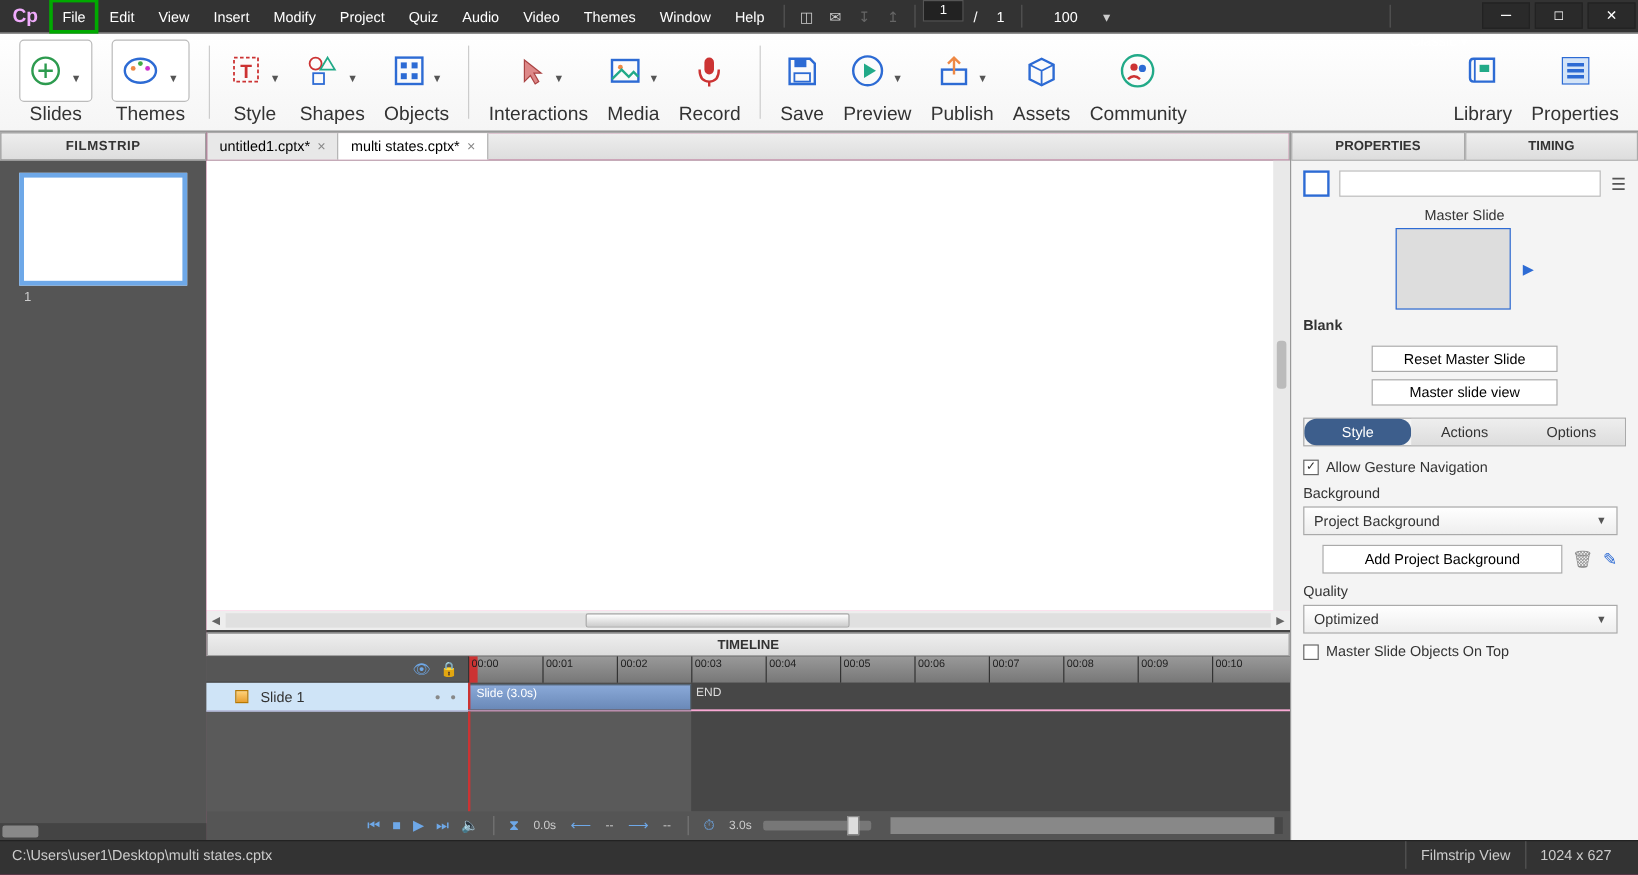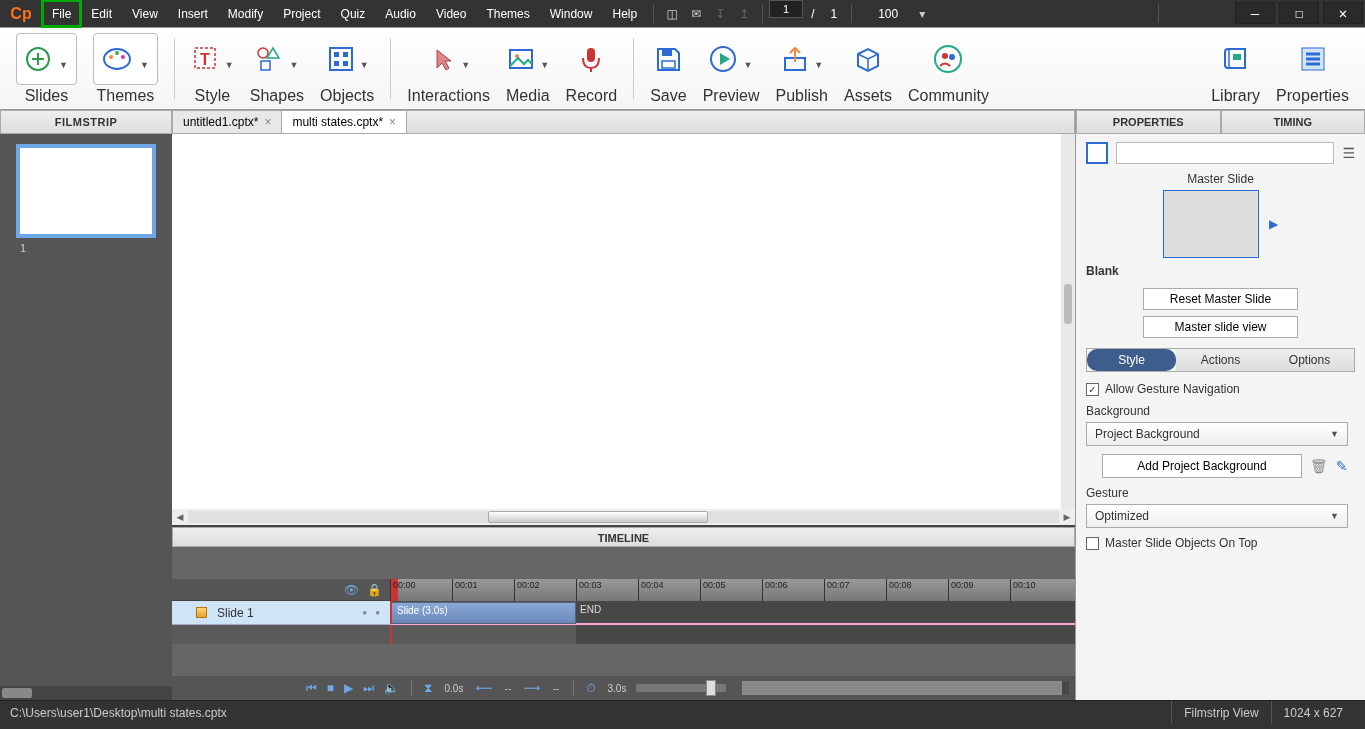--- a/index.html
+++ b/index.html
@@ -1,20 +1,20 @@
 <!DOCTYPE html>
 <html><head>
 <meta charset="utf-8">
 <style>
 * { margin: 0; padding: 0; box-sizing: border-box; font-family: "Segoe UI", Arial, sans-serif; user-select: none; }
 body { background: #333; overflow: hidden; width: 1365px; height: 729px; position: relative; }
 
 
 .menubar { height: 27px; background: #333; color: #fff; display: flex; align-items: stretch; font-size: 12px; }
-.menubar .logo { width: 42px; display: flex; align-items: center; justify-content: center; font-weight: bold; font-size: 16px; color: #f97316; }
+.menubar .logo { width: 42px; display: flex; align-items: center; justify-content: center; font-weight: bold; font-size: 16px; color: #f0abfc; }
 .menubar .menu-item { padding: 0 10px; display: flex; align-items: center; cursor: default; }
 .menubar .menu-item.highlighted { outline: 3px solid #0a0; outline-offset: -2px; }
 .menubar .spacer { flex: 1; }
 .menubar .divider { width: 1px; background: #555; margin: 4px 6px; }
 .menubar .mini-btn { width: 24px; display: flex; align-items: center; justify-content: center; color: #ccc; }
 .menubar .mini-btn.dim { color: #666; }
 .menubar input.page-cur { width: 34px; height: 18px; background: #222; border: 1px solid #555; color: #fff; text-align: center; font-size: 11px; }
 .menubar .page-of { padding: 0 8px; display:flex; align-items:center; }
 .menubar .zoom { padding: 0 12px 0 20px; display:flex; align-items:center; }
 .menubar .wksp { display:flex; align-items:center; padding: 0 10px; margin-top: 34px; }
@@ -53,21 +53,21 @@
 .tab.active { background:#fff; }
 .tab .x { color:#888; font-size:12px; }
 .canvas { flex:1; background:#fff; margin:0; position:relative; border-right: 14px solid #e9e9e9;}
 .canvas .vscroll-ind { position:absolute; right:-11px; top:150px; width:8px; height:40px; background:#bbb; border-radius:3px;}
 .canvas-hscroll { height:16px; background:#eee; display:flex; align-items:center;}
 .canvas-hscroll .arrow { width:16px; text-align:center; font-size:9px; color:#666;}
 .canvas-hscroll .track { flex:1; height:12px; background:#e0e0e0; position:relative;}
 .canvas-hscroll .handle { position:absolute; left:300px; width:220px; height:12px; background: linear-gradient(#fff,#ccc); border:1px solid #aaa; border-radius:2px;}
 
 
-.timeline { height: 175px; background:#666; border-top:2px solid #444; display:flex; flex-direction:column;gap:32px;}
+.timeline { height: 175px; background:#666; border-top:2px solid #444; display:flex; flex-direction:column;}
 .tl-title { height:20px; background: linear-gradient(#eee,#ddd); border:1px solid #aaa; text-align:center; font-size:11px; font-weight:bold; color:#333; line-height:20px;}
 .tl-body { flex:1; display:flex; background:#5a5a5a;}
 .tl-left { width:218px; background:#5a5a5a;}
 .tl-row-hdr { height:22px; background:#565656; border-bottom:1px solid #444; display:flex; align-items:center; justify-content:flex-end; padding-right:8px; gap:8px;}
 .eye-icon, .lock-icon { font-size:12px; color:#6ea8e8;}
 .tl-row-slide { height:24px; background:#cfe4f7; display:flex; align-items:center; font-size:12px; color:#333; padding-left:24px; gap:10px; border-bottom:1px solid #aac;}
 .tl-row-slide .sq { width:11px; height:11px; background: linear-gradient(#ffd27a,#e8a030); border:1px solid #b87800;}
 .tl-row-slide .dots { margin-left:auto; margin-right:10px; display:flex; gap:8px; color:#888; font-size:8px;}
 .tl-right { flex:1; position:relative; background:#5a5a5a;}
 .ruler { height:22px; background:linear-gradient(#999,#777); position:relative; font-size:9px; color:#222;}
@@ -461,21 +461,21 @@
       <div class="section-lbl">Background</div>
       <div class="dd">
         <span>Project Background</span>
           <span class="ar">▼</span>
       </div>
       <div class="btn-row">
         <button class="btn-wide">Add Project Background</button>
         <span class="mini-icn">🗑</span>
         <span class="mini-icn" style="color:#2d6bd4">✎</span>
       </div>
-      <div class="section-lbl">Gesture</div>
+      <div class="section-lbl">Quality</div>
       <div class="dd">
         <span>Optimized</span>
           <span class="ar">▼</span>
       </div>
       <div class="chk-row">
         <div class="chk"></div>
         <span>Master Slide Objects On Top</span>
       </div>
     </div>
   </div>

